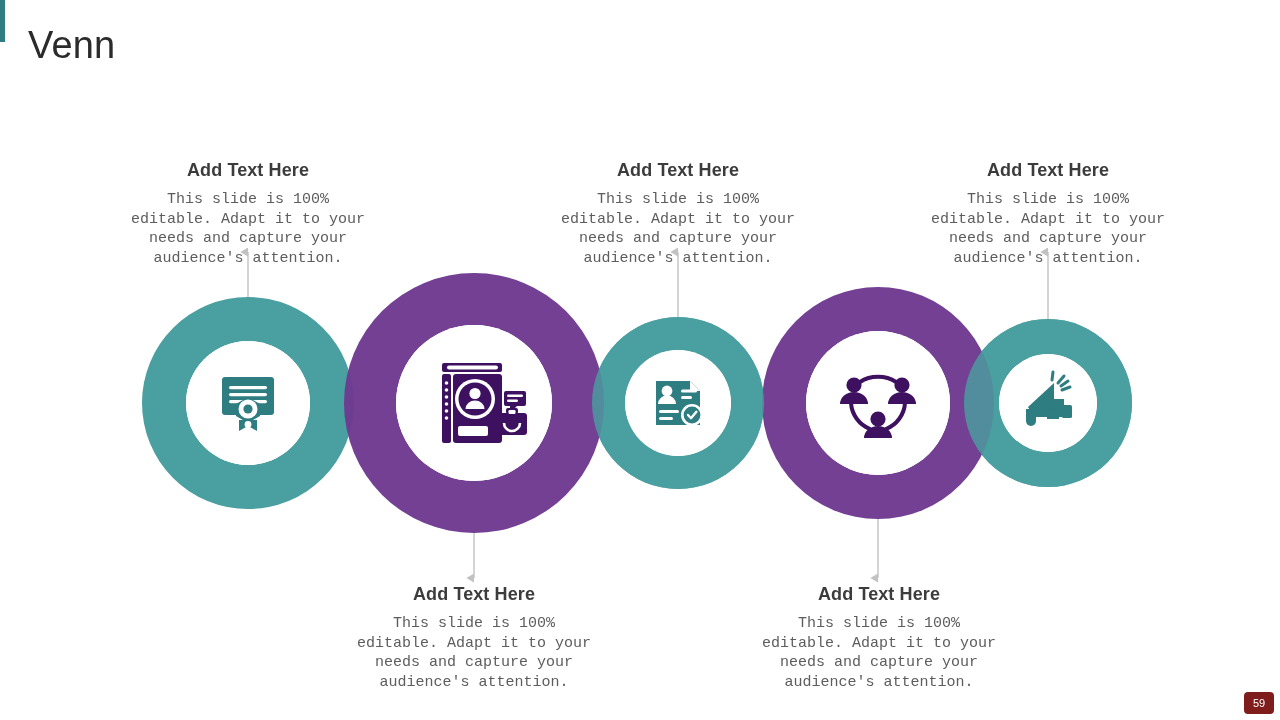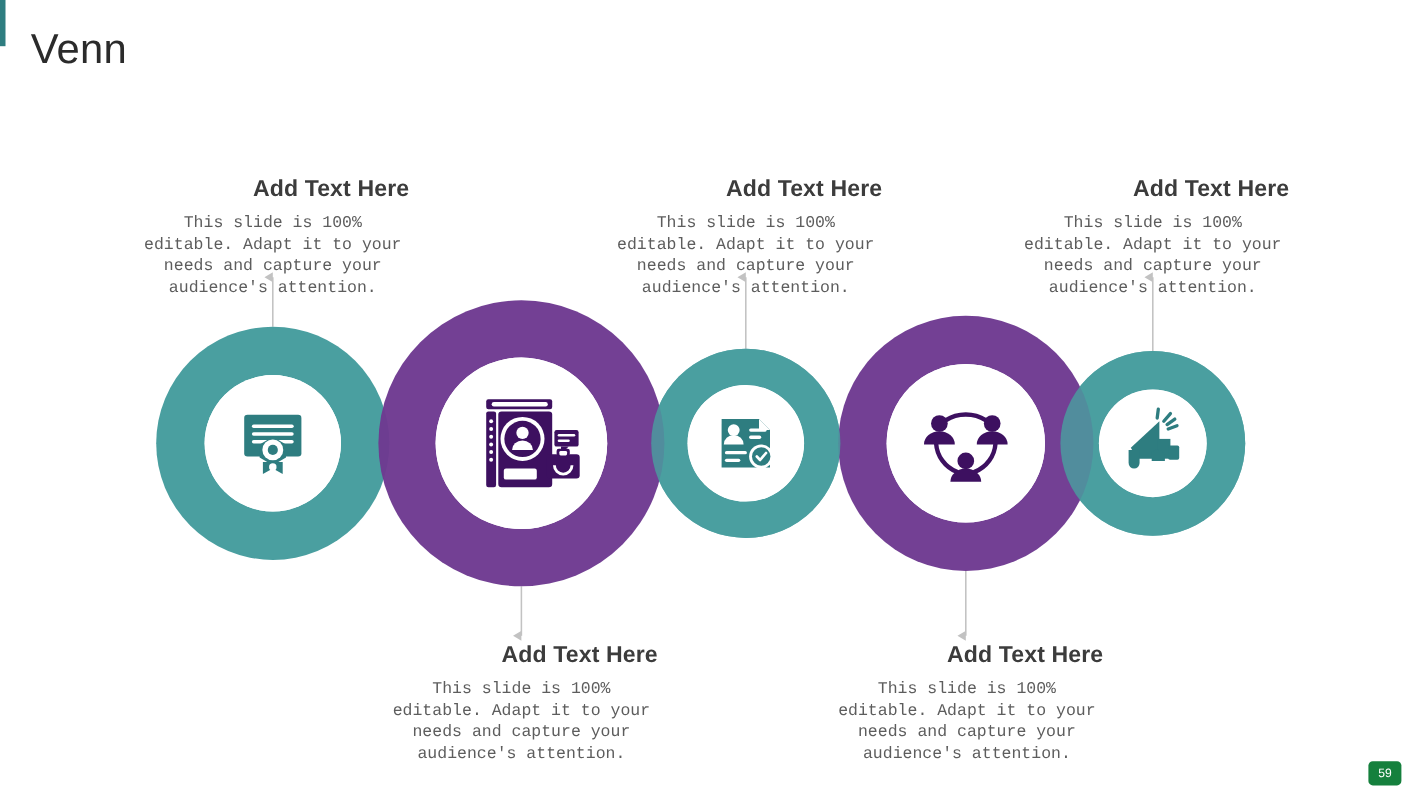--- a/index.html
+++ b/index.html
@@ -23,38 +23,38 @@
     letter-spacing:.2px; line-height:1;
   }
 
   
   .stage { position:absolute; left:0; top:0; width:1280px; height:720px; }
   .venn-svg { position:absolute; left:0; top:0; }
 
   
   .callout { position:absolute; text-align:center; }
   .callout-title {
-    font-size:21px; font-weight:bold; color:#3c3c3c;
-    letter-spacing:.1px; margin-bottom:9px; white-space:nowrap;text-align:right;
+    font-size:18px; font-weight:bold; color:#3c3c3c;
+    letter-spacing:.1px; margin-bottom:9px; white-space:nowrap;
   }
   .callout-body {
     font-size:15px; color:#5d5d5d; line-height:1.30;font-family:Liberation Mono, monospace;
   }
 
   .c-top1 { left:124px;  top:160px; width:248px; }
   .c-top2 { left:554px;  top:160px; width:248px; }
   .c-top3 { left:924px;  top:160px; width:248px; }
   .c-bot1 { left:350px;  top:584px; width:248px; }
   .c-bot2 { left:755px;  top:584px; width:248px; }
 
   
   .page-badge {
     position:absolute; right:6px; bottom:6px;
     width:30px; height:22px; border-radius:4px;
-    background:#15803d; color:#ffffff;
+    background:#7f1d1d; color:#ffffff;
     font-size:11px; display:flex; align-items:center; justify-content:center;
   }
 </style>
 </head>
 <body>
 
 <div class="slide">
 
   <div class="accent-bar"></div>
   <h1 class="page-title">Venn</h1>

